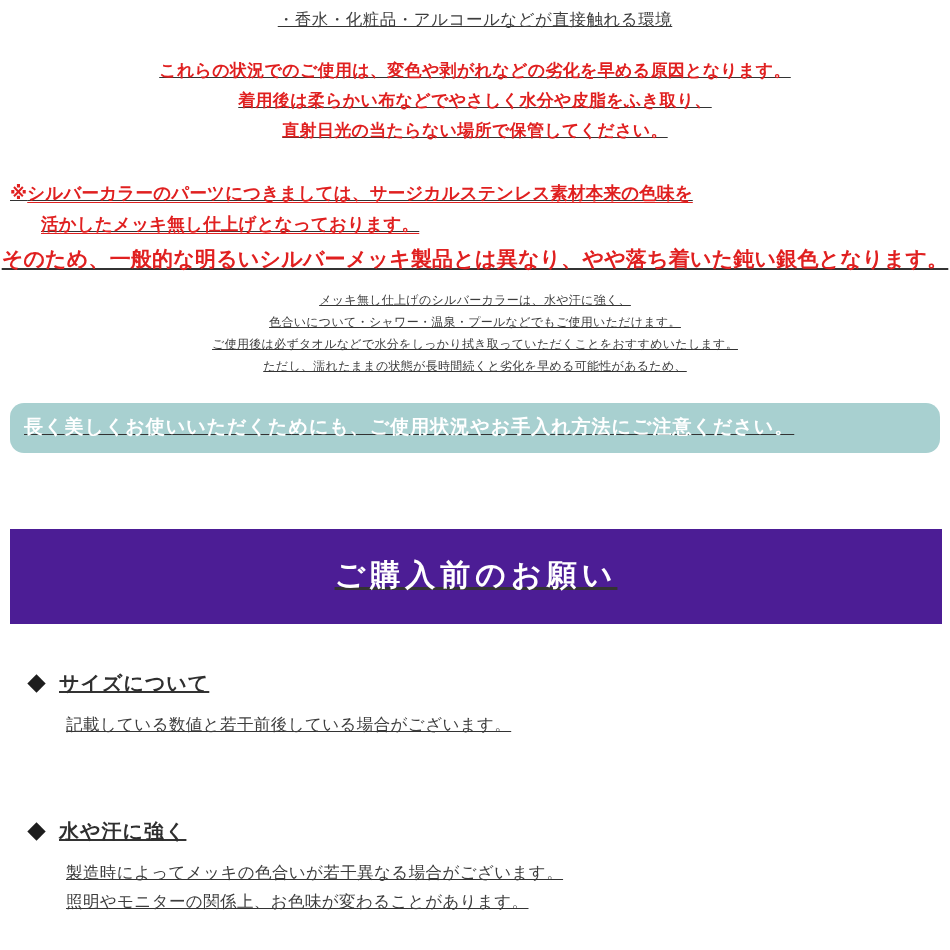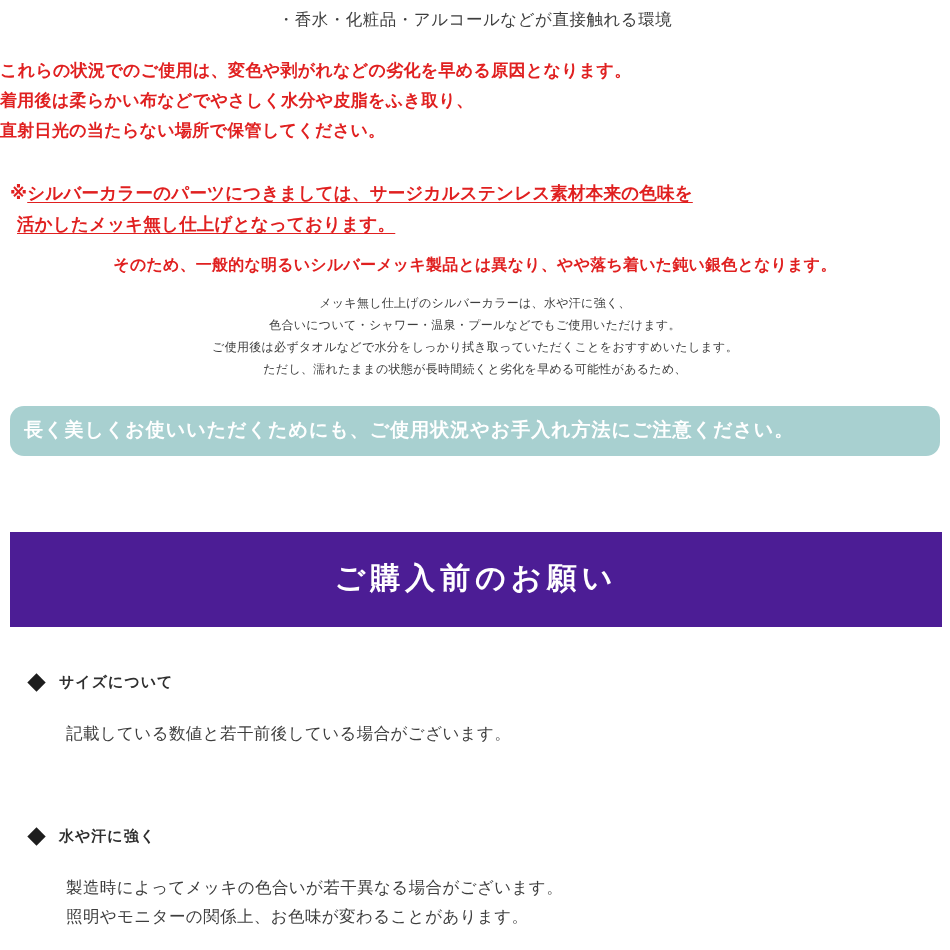--- a/index.html
+++ b/index.html
@@ -12,34 +12,36 @@
     background: #ffffff;
     font-family: "DejaVu Sans", "Liberation Sans", sans-serif;
     color: #333333;
     overflow: hidden;
   }
   .page {
     position: relative;
     width: 950px;
     height: 760px;
     box-sizing: border-box;
+    text-decoration: underline;
   }
 
   
   .top-line {
     text-align: center;
     font-size: 16.5px;
     color: #3d3d3d;
     letter-spacing: 0.5px;
     padding-top: 8px;
     line-height: 1.5;
   }
 
   .warn-block {
     margin-top: 22px;
+    text-align: center;
     color: #e02020;
     font-weight: bold;
     font-size: 17px;
     line-height: 1.78;
     letter-spacing: 0.3px;
   }
 
   .silver-block {
     margin-top: 32px;
     color: #e02020;
@@ -51,29 +53,29 @@
   .silver-line-1 {
     padding-left: 10px;
     text-align: left;
   }
   .silver-underline {
     text-decoration: underline;
     text-underline-offset: 3px;
     text-align: right;
   }
   .silver-line-2 {
-    padding-left: 17px;
+    padding-left: 41px;
     text-align: left;
   }
   .silver-note {
-    margin-top: 14px;
+    margin-top: 4px;
     text-align: center;
     color: #e02020;
     font-weight: bold;
-    font-size: 16px;
+    font-size: 21px;
     letter-spacing: 0.2px;
   }
 
   .plain-block {
     margin-top: 16px;
     text-align: center;
     color: #3d3d3d;
     font-size: 12px;
     line-height: 1.85;
     letter-spacing: 0.3px;
@@ -106,38 +108,38 @@
   }
 
   .item {
     margin-top: 46px;
     padding-left: 30px;
   }
   .item.second {
     margin-top: 78px;
   }
   .item-title {
-    font-size: 15px;
+    font-size: 20px;
     font-weight: bold;
     color: #2f2f2f;
     letter-spacing: 1px;
     display: flex;
     align-items: center;
   }
   .diamond {
     display: inline-block;
     width: 13px;
     height: 13px;
     background: #1d1d1d;
     transform: rotate(45deg);
     margin-right: 16px;
     flex: 0 0 auto;
   }
   .item-body {
-    margin-top: 28px;
+    margin-top: 14px;
     padding-left: 36px;
     font-size: 16.5px;
     color: #3d3d3d;
     line-height: 1.75;
     letter-spacing: 0.4px;
   }
 </style>
 </head>
 <body>
 

